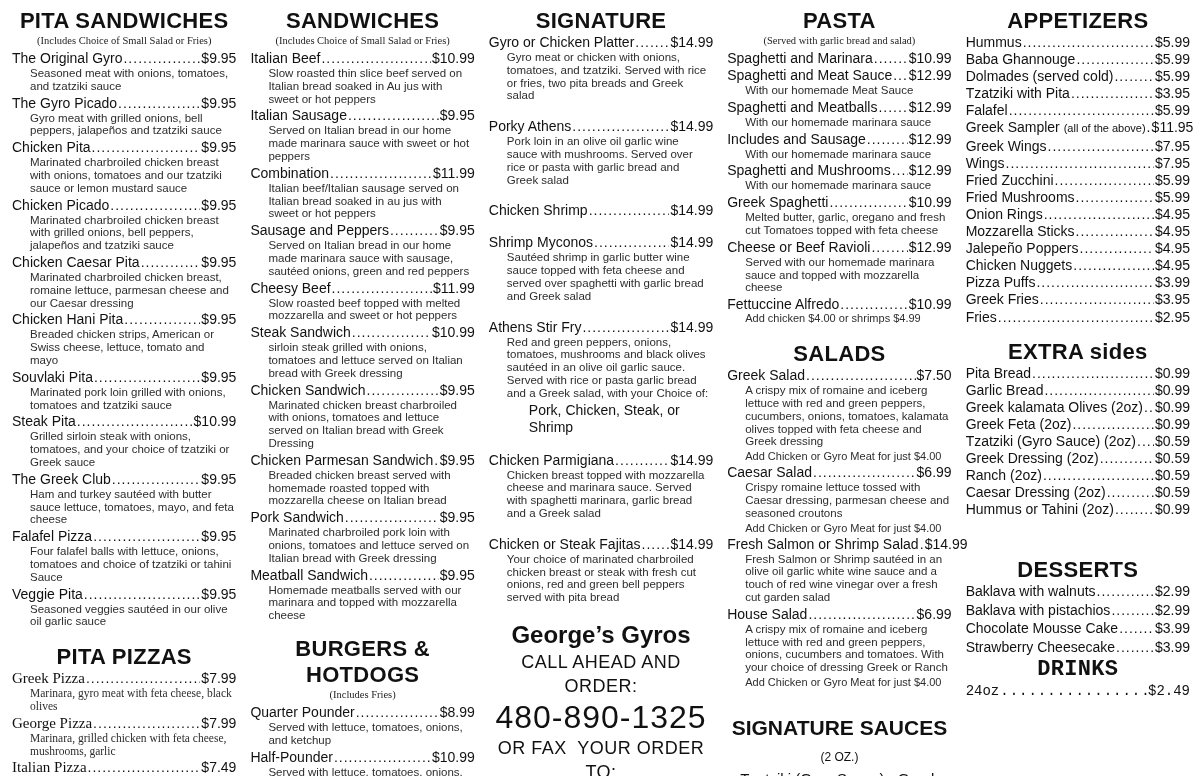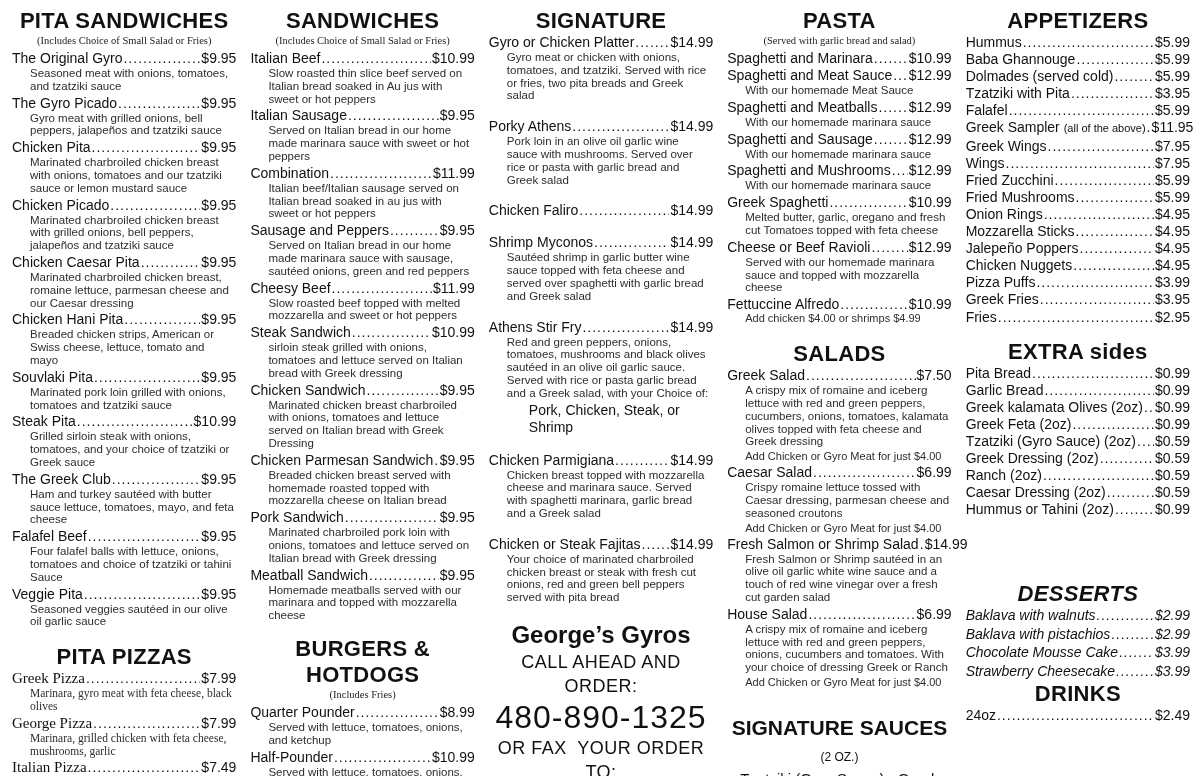--- a/index.html
+++ b/index.html
@@ -24,23 +24,23 @@
   .item-choice{font-size:14px;line-height:17px;margin:2px 0 0 18px;padding-left:22px;}
 
   .sec-pita-pizzas{margin-top:16px;}
   .sec-pita-pizzas .item-name,.sec-pita-pizzas .item-desc{font-family:"Liberation Serif",serif;}
   .sec-pita-pizzas .item-name{font-size:15px;}
   .sec-burgers-hotdogs{margin-top:14px;}
   .sec-platters .item{margin-bottom:16px;}
   .sec-salads{margin-top:16px;}
   .sec-extra-sides{margin-top:14px;}
   .sec-extra-sides .item-line,.sec-appetizers .item-line{line-height:16.1px;}
-  .sec-desserts{margin-top:64px;font-style:italic;}
+  .sec-desserts{margin-top:40px;}
   .sec-desserts .item-line{line-height:17.5px;}
-  .sec-drinks{}
+  .sec-drinks{font-family:Liberation Mono, monospace;}
 
   .contact{text-align:center;margin-top:16px;}
   .contact .brand{font-size:24px;line-height:30px;font-weight:bold;}
   .contact .call-line{font-size:18px;line-height:24px;letter-spacing:.5px;white-space:pre-wrap;}
   .contact .phone{font-size:32px;line-height:38px;letter-spacing:1px;}
 
   .sauces{text-align:center;margin-top:26px;}
   .sauces-title{font-size:21px;line-height:26px;font-weight:bold;margin:0;}
   .sauces-size{font-size:12px;font-weight:normal;letter-spacing:0;}
   .sauce-line{font-size:15px;line-height:18.5px;}
@@ -121,21 +121,21 @@
           <div class="item">
             <div class="item-line">
               <span class="item-name">The Greek Club</span>
               <span class="leader"></span>
               <span class="item-price">$9.95</span>
             </div>
             <div class="item-desc">Ham and turkey sautéed with butter sauce lettuce, tomatoes, mayo, and feta cheese</div>
           </div>
           <div class="item">
             <div class="item-line">
-              <span class="item-name">Falafel Beef</span>
+              <span class="item-name">Falafel Pizza</span>
               <span class="leader"></span>
               <span class="item-price">$9.95</span>
             </div>
             <div class="item-desc">Four falafel balls with lettuce, onions, tomatoes and choice of tzatziki or tahini Sauce</div>
           </div>
           <div class="item">
             <div class="item-line">
               <span class="item-name">Veggie Pita</span>
               <span class="leader"></span>
               <span class="item-price">$9.95</span>
@@ -299,21 +299,21 @@
           <div class="item">
             <div class="item-line">
               <span class="item-name">Porky Athens</span>
               <span class="leader"></span>
               <span class="item-price">$14.99</span>
             </div>
             <div class="item-desc">Pork loin in an olive oil garlic wine sauce with mushrooms. Served over rice or pasta with garlic bread and Greek salad</div>
           </div>
           <div class="item">
             <div class="item-line">
-              <span class="item-name">Chicken Faliro</span>
+              <span class="item-name">Chicken Shrimp</span>
               <span class="leader"></span>
               <span class="item-price">$14.99</span>
             </div>
           </div>
           <div class="item">
             <div class="item-line">
               <span class="item-name">Shrimp Myconos</span>
               <span class="leader"></span>
               <span class="item-price">$14.99</span>
             </div>
@@ -376,21 +376,21 @@
           <div class="item">
             <div class="item-line">
               <span class="item-name">Spaghetti and Meatballs</span>
               <span class="leader"></span>
               <span class="item-price">$12.99</span>
             </div>
             <div class="item-desc">With our homemade marinara sauce</div>
           </div>
           <div class="item">
             <div class="item-line">
-              <span class="item-name">Spaghetti and Sausage</span>
+              <span class="item-name">Includes and Sausage</span>
               <span class="leader"></span>
               <span class="item-price">$12.99</span>
             </div>
             <div class="item-desc">With our homemade marinara sauce</div>
           </div>
           <div class="item">
             <div class="item-line">
               <span class="item-name">Spaghetti and Mushrooms</span>
               <span class="leader"></span>
               <span class="item-price">$12.99</span>

